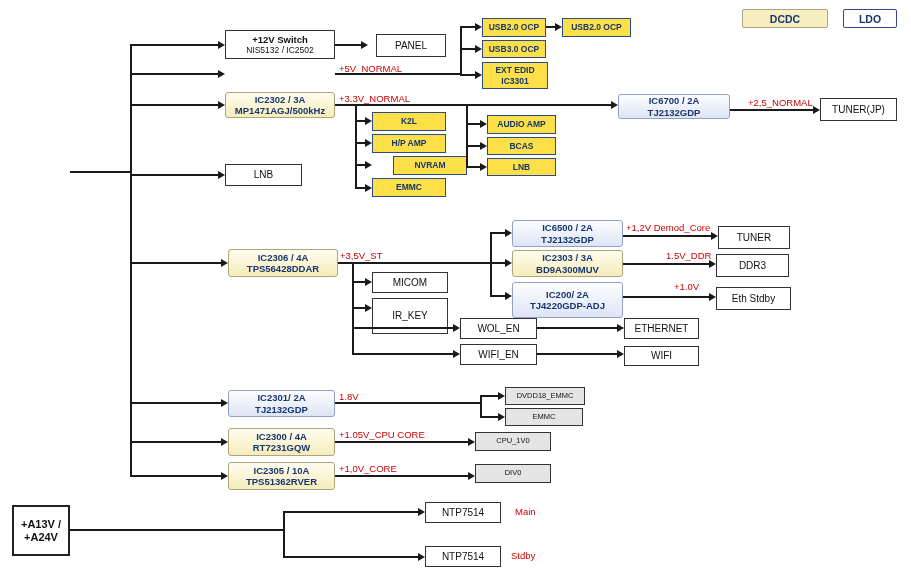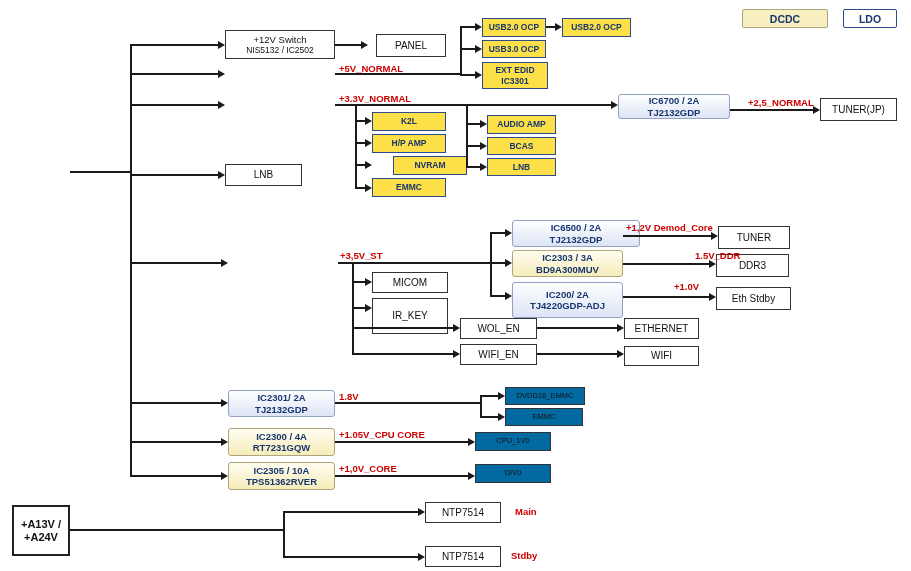--- a/index.html
+++ b/index.html
@@ -4,34 +4,34 @@
 <style>
   html,body { margin:0; padding:0; background:#ffffff; }
   #canvas { position:relative; width:911px; height:571px; background:#ffffff;
             font-family:"Liberation Sans", sans-serif; overflow:hidden; }
 
   .b    { position:absolute; box-sizing:border-box; display:flex; flex-direction:column;
           align-items:center; justify-content:center; text-align:center; line-height:1.18;
           white-space:nowrap; }
   .src  { border:2px solid #222; color:#111; font-weight:bold; font-size:11px; background:#fff; }
   .plain{ border:1.4px solid #333; color:#111; font-size:10px; background:#fff; }
-  .tiny { border:1px solid #333; color:#111; font-size:7.5px; background:#0369a1; }
+  .tiny { border:1px solid #333; color:#111; font-size:7.5px; background:#e5e5e5; }
   .sig  { border:1.4px solid #2e4a8f; color:#17366f; font-weight:bold; font-size:8.5px; background:#fde047; }
   .dcdc { border:1px solid #ada67c; border-radius:3px; color:#17366f; font-weight:bold; font-size:9.5px;
           background:linear-gradient(#fffdf0,#f6ecba); }
   .ldo  { border:1px solid #93a1c4; border-radius:3px; color:#17366f; font-weight:bold; font-size:9.5px;
           background:linear-gradient(#fdfeff,#dde4f4); }
-  .t1   { font-weight:normal; font-size:9.5px; }
+  .t1   { font-weight:bold; font-size:9.5px; }
   .t2   { font-weight:normal; font-size:8.5px; }
 
   .hl { position:absolute; height:2px; background:#1a1a1a; }
   .vl { position:absolute; width:2px;  background:#1a1a1a; }
   .ar { position:absolute; width:0; height:0; border-top:4px solid transparent;
         border-bottom:4px solid transparent; border-left:7px solid #1a1a1a; }
-  .rl { position:absolute; color:#cc0000; font-weight:bold; font-size:9.5px; white-space:nowrap; }
+  .rl { position:absolute; color:#cc0000; font-weight:normal; font-size:9.5px; white-space:nowrap; }
 
   .lg-dcdc { position:absolute; box-sizing:border-box; display:flex; align-items:center; justify-content:center;
              font-weight:bold; font-size:10.5px; color:#17366f; border:1px solid #ada67c; border-radius:2px;
              background:#f8efc0; }
   .lg-ldo  { position:absolute; box-sizing:border-box; display:flex; align-items:center; justify-content:center;
              font-weight:bold; font-size:10.5px; color:#17366f; border:1.5px solid #2e4a8f; border-radius:2px;
              background:#fff; }
 </style>
 </head>
 <body>
@@ -53,38 +53,46 @@
   <div class="b plain" style="left:376px;top:34px;width:70px;height:23px">PANEL</div>
 
   <div class="b sig" style="left:482px;top:18px;width:64px;height:19px">USB2.0 OCP</div>
   <div class="b sig" style="left:562px;top:18px;width:69px;height:19px">USB2.0 OCP</div>
   <div class="b sig" style="left:482px;top:40px;width:64px;height:18px">USB3.0 OCP</div>
   <div class="b sig" style="left:482px;top:62px;width:66px;height:27px">
     <span>EXT EDID</span>
     <span>IC3301</span>
   </div>
 
+  <div class="b dcdc" style="left:225px;top:92px;width:110px;height:26px">
+    <span>IC2302 / 3A</span>
+    <span>MP1471AGJ/500kHz</span>
+  </div>
   <div class="b sig" style="left:372px;top:112px;width:74px;height:19px">K2L</div>
   <div class="b sig" style="left:372px;top:134px;width:74px;height:19px">H/P AMP</div>
   <div class="b sig" style="left:393px;top:156px;width:74px;height:19px">NVRAM</div>
   <div class="b sig" style="left:372px;top:178px;width:74px;height:19px">EMMC</div>
   <div class="b sig" style="left:487px;top:115px;width:69px;height:19px">AUDIO AMP</div>
   <div class="b sig" style="left:487px;top:137px;width:69px;height:18px">BCAS</div>
   <div class="b sig" style="left:487px;top:158px;width:69px;height:18px">LNB</div>
   <div class="b ldo" style="left:618px;top:94px;width:112px;height:25px">
     <span>IC6700 / 2A</span>
     <span>TJ2132GDP</span>
   </div>
   <div class="b plain" style="left:820px;top:98px;width:77px;height:23px">TUNER(JP)</div>
 
   <div class="b plain" style="left:225px;top:164px;width:77px;height:22px">LNB</div>
 
+  <div class="b dcdc" style="left:228px;top:249px;width:110px;height:28px">
+    <span>IC2306 / 4A</span>
+    <span>TPS56428DDAR</span>
+  </div>
   <div class="b plain" style="left:372px;top:272px;width:76px;height:21px">MICOM</div>
   <div class="b plain" style="left:372px;top:298px;width:76px;height:36px">IR_KEY</div>
-  <div class="b ldo" style="left:512px;top:220px;width:128px;height:27px">
+  <div class="b ldo" style="left:512px;top:220px;width:111px;height:27px">
     <span>IC6500 / 2A</span>
     <span>TJ2132GDP</span>
   </div>
   <div class="b plain" style="left:718px;top:226px;width:72px;height:23px">TUNER</div>
   <div class="b dcdc" style="left:512px;top:250px;width:111px;height:27px">
     <span>IC2303 / 3A</span>
     <span>BD9A300MUV</span>
   </div>
   <div class="b plain" style="left:716px;top:254px;width:73px;height:23px">DDR3</div>
   <div class="b ldo" style="left:512px;top:282px;width:111px;height:36px">
@@ -117,21 +125,21 @@
   <div class="b tiny" style="left:475px;top:464px;width:76px;height:19px">DIV0</div>
 
   <div class="b plain" style="left:425px;top:502px;width:76px;height:21px">NTP7514</div>
   <div class="b plain" style="left:425px;top:546px;width:76px;height:21px">NTP7514</div>
 
   <div class="rl" style="left:339px;top:63px">+5V_NORMAL</div>
   <div class="rl" style="left:339px;top:93px">+3.3V_NORMAL</div>
   <div class="rl" style="left:748px;top:97px">+2,5_NORMAL</div>
   <div class="rl" style="left:340px;top:250px">+3,5V_ST</div>
   <div class="rl" style="left:626px;top:222px">+1,2V Demod_Core</div>
-  <div class="rl" style="left:695px;top:250px">1.5V_DDR</div>
+  <div class="rl" style="left:666px;top:250px">1.5V_DDR</div>
   <div class="rl" style="left:674px;top:281px">+1.0V</div>
   <div class="rl" style="left:339px;top:391px">1.8V</div>
   <div class="rl" style="left:339px;top:429px">+1.05V_CPU CORE</div>
   <div class="rl" style="left:339px;top:463px">+1,0V_CORE</div>
   <div class="rl" style="left:515px;top:506px">Main</div>
   <div class="rl" style="left:511px;top:550px">Stdby</div>
 
   <div class="hl" style="left:70px;top:171px;width:61px"></div>
   <div class="vl" style="left:130px;top:44px;height:433px"></div>
 

